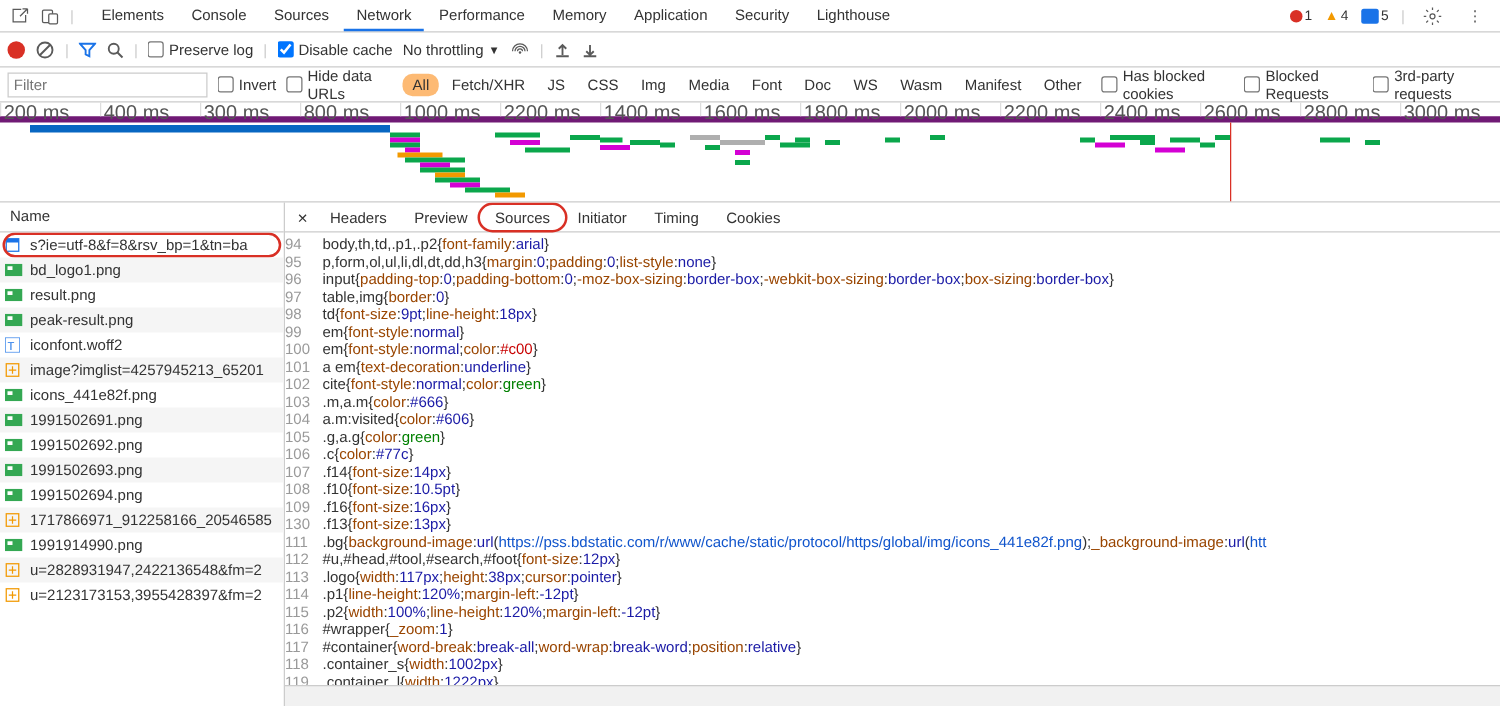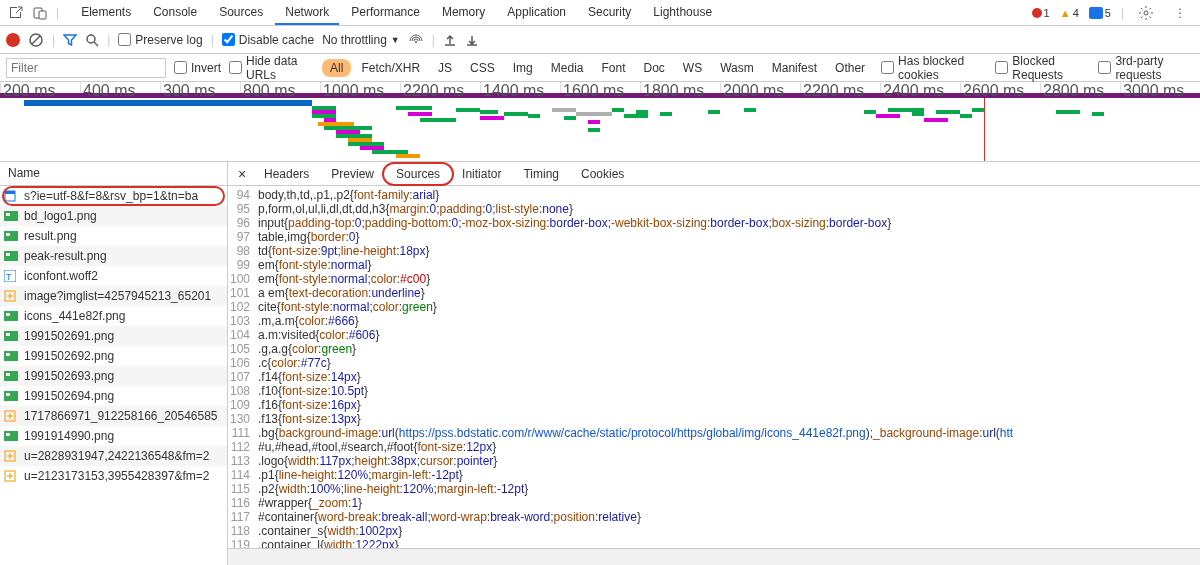--- a/index.html
+++ b/index.html
@@ -53,21 +53,21 @@
 
 
 .right-panel { flex: 1; display: flex; flex-direction: column; overflow: hidden; }
 .detail-tabs { height: 24px; border-bottom: 1px solid #ccc; display: flex; align-items: center; padding: 0 4px; gap: 2px; }
 .close-x { width: 20px; text-align: center; cursor: pointer; color: #333; font-size: 14px; }
 .detail-tab { padding: 3px 10px; cursor: pointer; font-size: 12px; color: #333; }
 .detail-tab.active { position: relative; }
 .detail-tab.active::after { content: ''; position: absolute; left: -4px; right: -4px; top: -2px; bottom: -2px; border: 2px solid #d93025; border-radius: 12px; pointer-events: none; }
 .code-area { flex: 1; overflow: auto; font-family: Consolas, Menlo, monospace; font-size: 12px; line-height: 14px; padding: 2px 0; }
 .code-line { display: flex; white-space: pre; }
-.ln { width: 30px; text-align: right; color: #999; padding-right: 8px; flex-shrink: 0; user-select: none; }
+.ln { width: 30px; text-align: left; color: #999; padding-right: 8px; flex-shrink: 0; user-select: none; }
 .code { flex: 1; }
 
 
 .sel { color: #c80000; }
 .prop { color: #994500; }
 .val { color: #1a1aa6; }
 .fn { color: #1a1aa6; }
 .url { color: #1155cc; }
 .num { color: #1a1aa6; }
 .green { color: green; }

